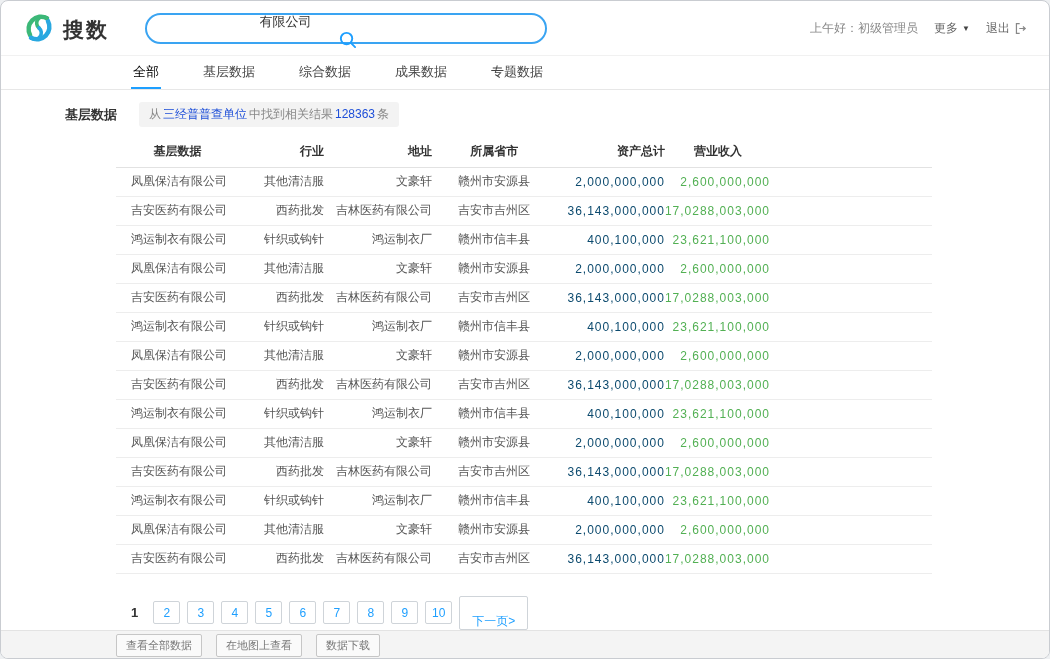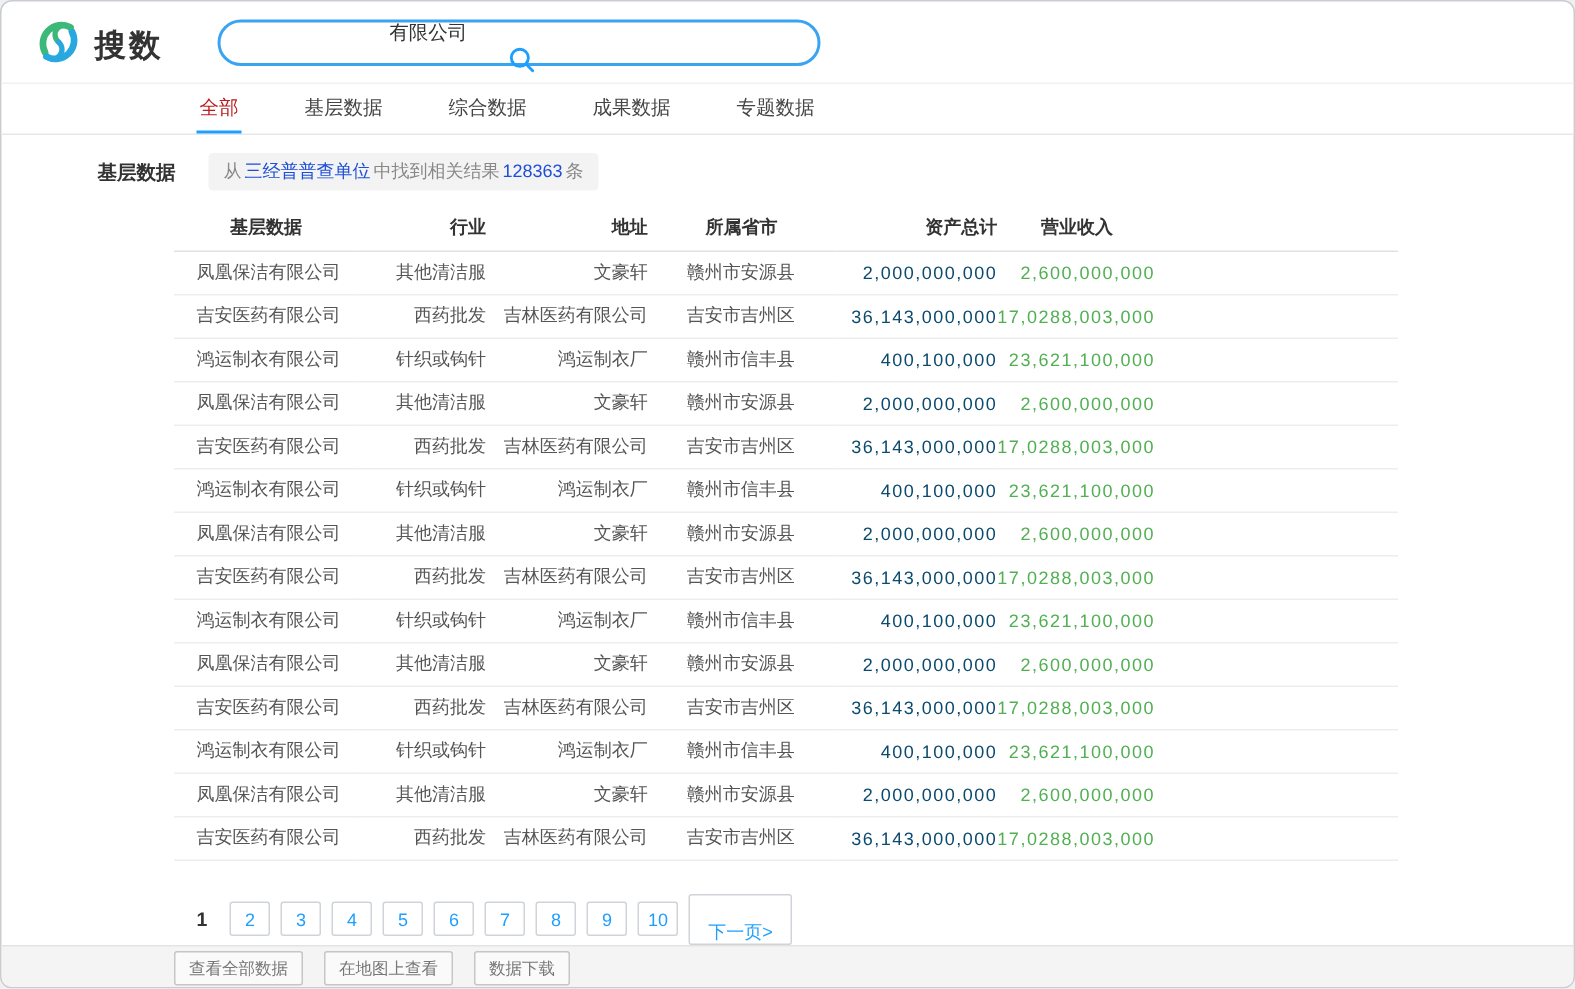--- a/index.html
+++ b/index.html
@@ -27,21 +27,21 @@
   .menu-link { display: inline-flex; align-items: center; gap: 4px; color: #666; cursor: pointer; }
   .caret { font-size: 8px; color: #444; }
   
   .tabs {
     height: 35px; flex: 0 0 auto;
     border-top: 1px solid #f1f1f1; border-bottom: 1px solid #e7e7e7;
     display: flex; align-items: stretch; padding-left: 130px; gap: 40px;
     background: #fff;
   }
   .tab { display: flex; align-items: center; font-size: 13px; color: #444; cursor: pointer; border-bottom: 2px solid transparent; padding: 0 2px; }
-  .tab.active { color: #b91c1c; border-bottom-color: #1e9fff; }
+  .tab.active { color: #000000; border-bottom-color: #1e9fff; }
   
   .result-bar { display: flex; align-items: center; padding: 12px 0 6px 64px; flex: 0 0 auto; }
   .section-label { font-size: 13px; font-weight: bold; color: #333; }
   .result-pill { margin-left: 22px; background: #f3f3f3; border-radius: 3px; padding: 4px 10px; font-size: 12px; color: #888; }
   .result-pill a { color: #1d4ed8; text-decoration: none; margin: 0 2px; cursor: pointer; }
   
   table { margin: 4px 0 0 115px; width: 816px; border-collapse: collapse; font-size: 12px; flex: 0 0 auto; }
   th { height: 30px; font-weight: bold; color: #333; text-align: center; border-bottom: 1px solid #e2e2e2; }
   td { height: 29px; border-bottom: 1px solid #ededed; color: #555; white-space: nowrap; }
   .c0 { width: 125px; text-align: left;  padding-left: 15px; }
@@ -96,20 +96,36 @@
     <div class="searchbox">
       <input type="text" value="有限公司" style="">
       <span style="display:inline-flex;cursor:pointer;">
         <svg width="19" height="19" viewBox="0 0 20 20">
           <circle cx="9" cy="9" r="6" fill="none" stroke="#1e9fff" stroke-width="2"></circle>
           <line x1="13.5" y1="13.5" x2="18" y2="18" stroke="#1e9fff" stroke-width="2" stroke-linecap="round"></line>
         </svg>
       </span>
     </div>
 
+    <div class="top-right">
+      <span>上午好：初级管理员</span>
+      <span class="menu-link">
+        <span>更多</span>
+        <span class="caret">▼</span>
+      </span>
+      <span class="menu-link">
+        <span>退出</span>
+        <span style="display:inline-flex;">
+          <svg width="13" height="13" viewBox="0 0 16 16">
+            <path d="M7 2 H3 V14 H7" stroke="#888" stroke-width="1.5" fill="none"></path>
+            <path d="M6.5 8 H13.5 M11 5.5 L13.8 8 L11 10.5" stroke="#888" stroke-width="1.5" fill="none"></path>
+          </svg>
+        </span>
+      </span>
+    </div>
   </header>
 
   <nav class="tabs">
       <div class="tab active">全部</div>
       <div class="tab">基层数据</div>
       <div class="tab">综合数据</div>
       <div class="tab">成果数据</div>
       <div class="tab">专题数据</div>
     </nav>
 

